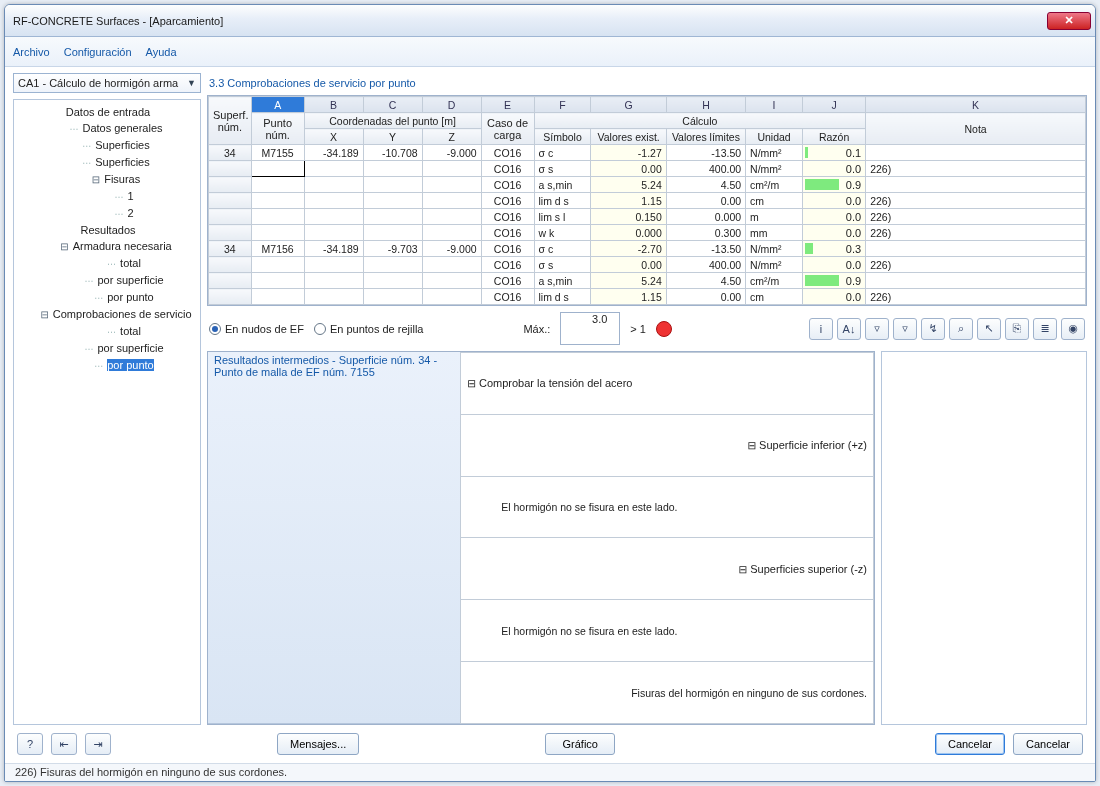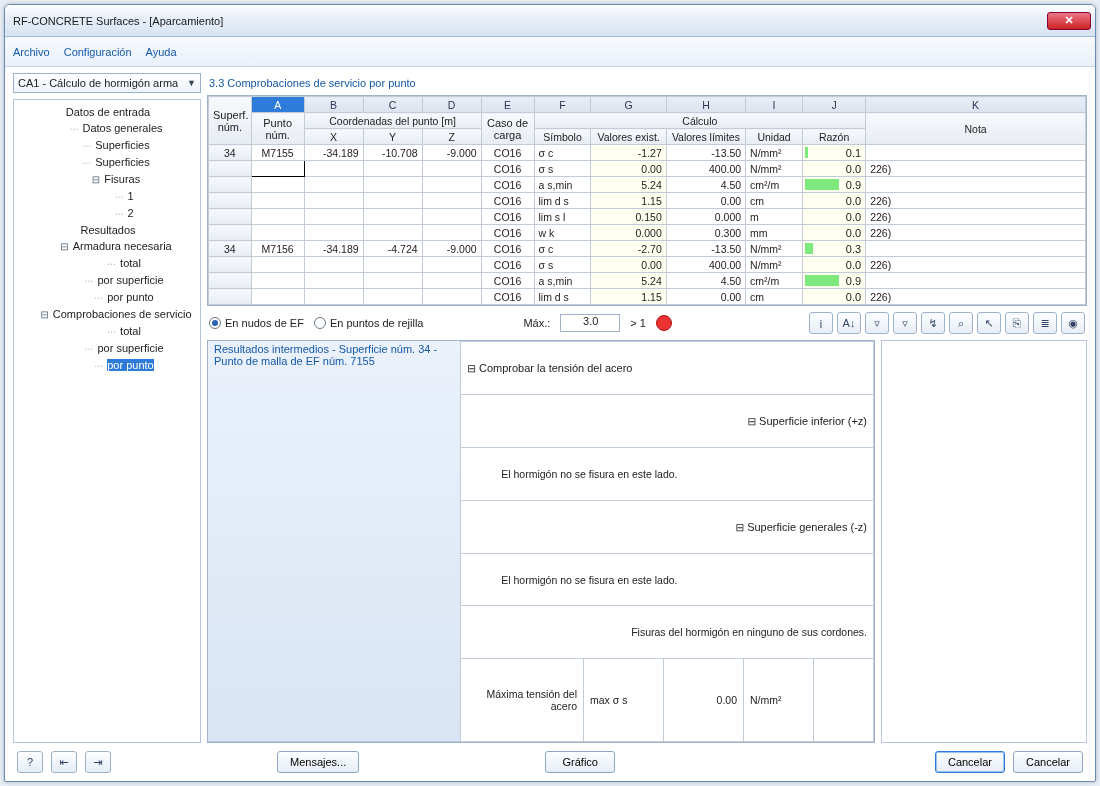--- a/index.html
+++ b/index.html
@@ -33,21 +33,21 @@
 table.grid td.rowh { background: linear-gradient(#f7f9fc,#e7ecf3); text-align: center; }
 table.grid td.r { text-align: right; }
 table.grid td.c { text-align: center; }
 table.grid td.yel { background: #fffff0; }
 table.grid td.bar { background: #fffff0; position: relative; }
 table.grid td.bar .b { position: absolute; left: 2px; top: 2px; bottom: 2px; background: #7eea7e; }
 .controls { display: flex; align-items: center; gap: 10px; padding: 6px 2px; }
 .radio { display: flex; align-items: flex-start; gap: 4px; cursor: pointer; }
 .radio .dot { width: 12px; height: 12px; border: 1px solid #678; border-radius: 50%; display: inline-flex; align-items: center; justify-content: center; }
 .radio .dot.on::after { content: ""; width: 6px; height: 6px; background: #2a62b5; border-radius: 50%; }
-.maxbox { border: 1px solid #9fb2cc; width: 60px; height: 18px; text-align: right; padding: 0 21px; background: #fff; }
+.maxbox { border: 1px solid #9fb2cc; width: 60px; height: 33px; text-align: right; padding: 0 12px; background: #fff; }
 .emo { width: 16px; height: 16px; background: #e33; border-radius: 50%; border: 1px solid #a11; display: inline-block; }
 .iconbtns { margin-left: auto; display: flex; gap: 4px; }
 .ibtn { width: 24px; height: 22px; border: 1px solid #9fb2cc; background: linear-gradient(#fdfefe,#e7eef6); border-radius: 3px; display: flex; align-items: center; justify-content: center; cursor: pointer; font-size: 11px; color: #346; }
 .intermediate { display: flex; gap: 6px; flex: 1; min-height: 0; }
 .im-left { flex: 1; border: 1px solid #9fb2cc; background: #fff; display: flex; flex-direction: row; }
 .im-right { width: 206px; border: 1px solid #b5c6dc; background: #fff; }
 .im-title { background: linear-gradient(#eaf1fb,#d9e5f4); color: #1559a8; padding: 2px 6px; border-bottom: 1px solid #b5c6dc; }
 table.det { border-collapse: collapse; width: 100%; }
 table.det td { border: 1px solid #c2ccd8; height: 16px; padding: 0 6px; font-size: 10.5px; }
 table.det td.ind1 { padding-left: 22px; text-align: right; }
@@ -253,21 +253,21 @@
                 <td class="bar">
                   <span class="b" style="width:0%"></span>
                   <span style="position:relative;float:right">0.0</span>
                 </td>
                 <td>226)</td>
               </tr>
               <tr>
                 <td class="rowh">34</td>
                 <td class="c">M7156</td>
                 <td class="r">-34.189</td>
-                <td class="r">-4.724</td>
+                <td class="r">-9.703</td>
                 <td class="r">-9.000</td>
                 <td class="c">CO16</td>
                 <td>σ c</td>
                 <td class="r yel">-2.70</td>
                 <td class="r">-13.50</td>
                 <td>N/mm²</td>
                 <td class="bar">
                   <span class="b" style="width:12%"></span>
                   <span style="position:relative;float:right">0.3</span>
                 </td>
@@ -371,48 +371,42 @@
                 <tr>
                   <td colspan="5">⊟ <span>Comprobar la tensión del acero</span></td>
                 </tr>
             <tr>
                   <td class="ind1" colspan="5">⊟ <span>Superficie inferior (+z)</span></td>
                 </tr>
             <tr>
                   <td class="ind2" colspan="5">El hormigón no se fisura en este lado.</td>
                 </tr>
             <tr>
-                  <td class="ind1" colspan="5">⊟ <span>Superficie generales (-z)</span></td>
+                  <td class="ind1" colspan="5">⊟ <span>Superficies superior (-z)</span></td>
                 </tr>
             <tr>
                   <td class="ind2" colspan="5">El hormigón no se fisura en este lado.</td>
                 </tr>
             <tr>
                   <td class="ind1" colspan="5">Fisuras del hormigón en ninguno de sus cordones.</td>
                 </tr>
-            <tr>
-              <td class="ind1">Máxima tensión del acero</td>
-              <td>max σ s</td>
-              <td style="text-align:right">0.00</td>
-              <td>N/mm²</td>
-              <td></td>
-            </tr>
           </tbody>
             </table>
         </div>
         <div class="im-right"></div>
       </div>
     </div>
   </div>
 
   <div class="botbar">
     <div class="sbtn">?</div>
     <div class="sbtn">⇤</div>
     <div class="sbtn">⇥</div>
     <div style="width:150px"></div>
     <button class="btn">Mensajes...</button>
     <div style="flex:0 0 170px"></div>
     <button class="btn">Gráfico</button>
     <div style="flex:1"></div>
     <button class="btn primary">Cancelar</button>
     <button class="btn">Cancelar</button>
   </div>
+  <div class="status">226) Fisuras del hormigón en ninguno de sus cordones.</div>
 </div>
 
 </body></html>

